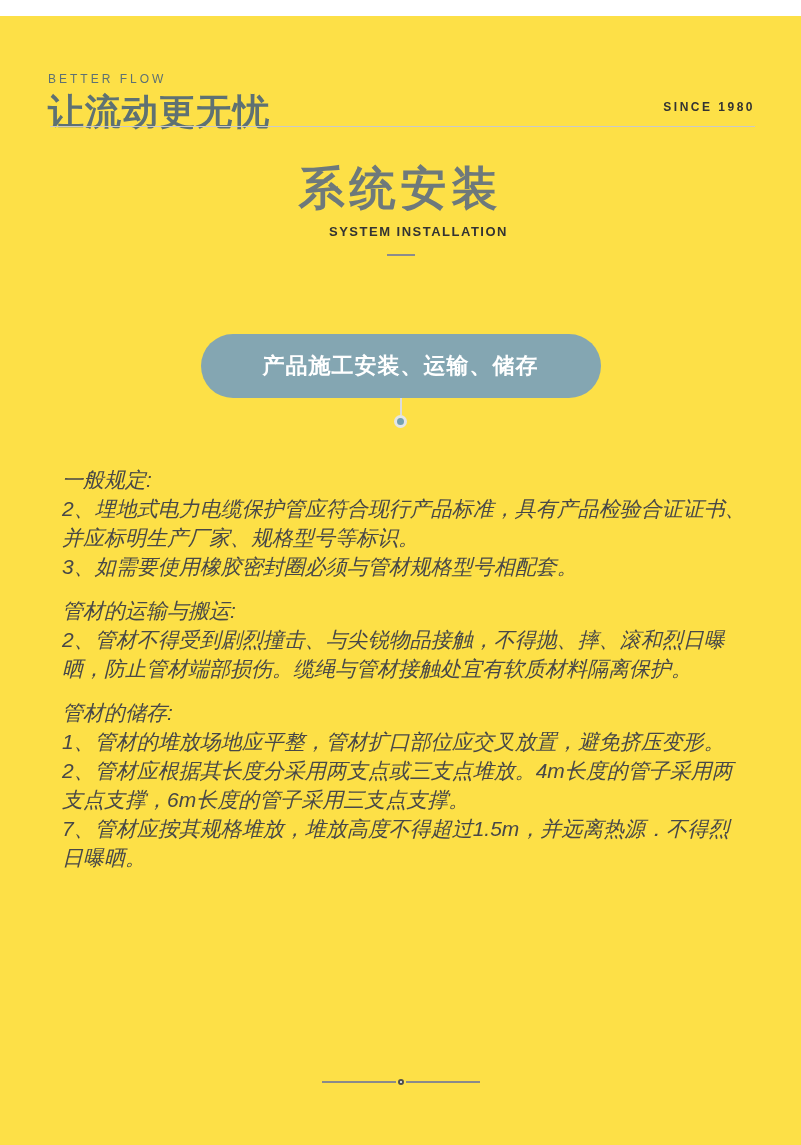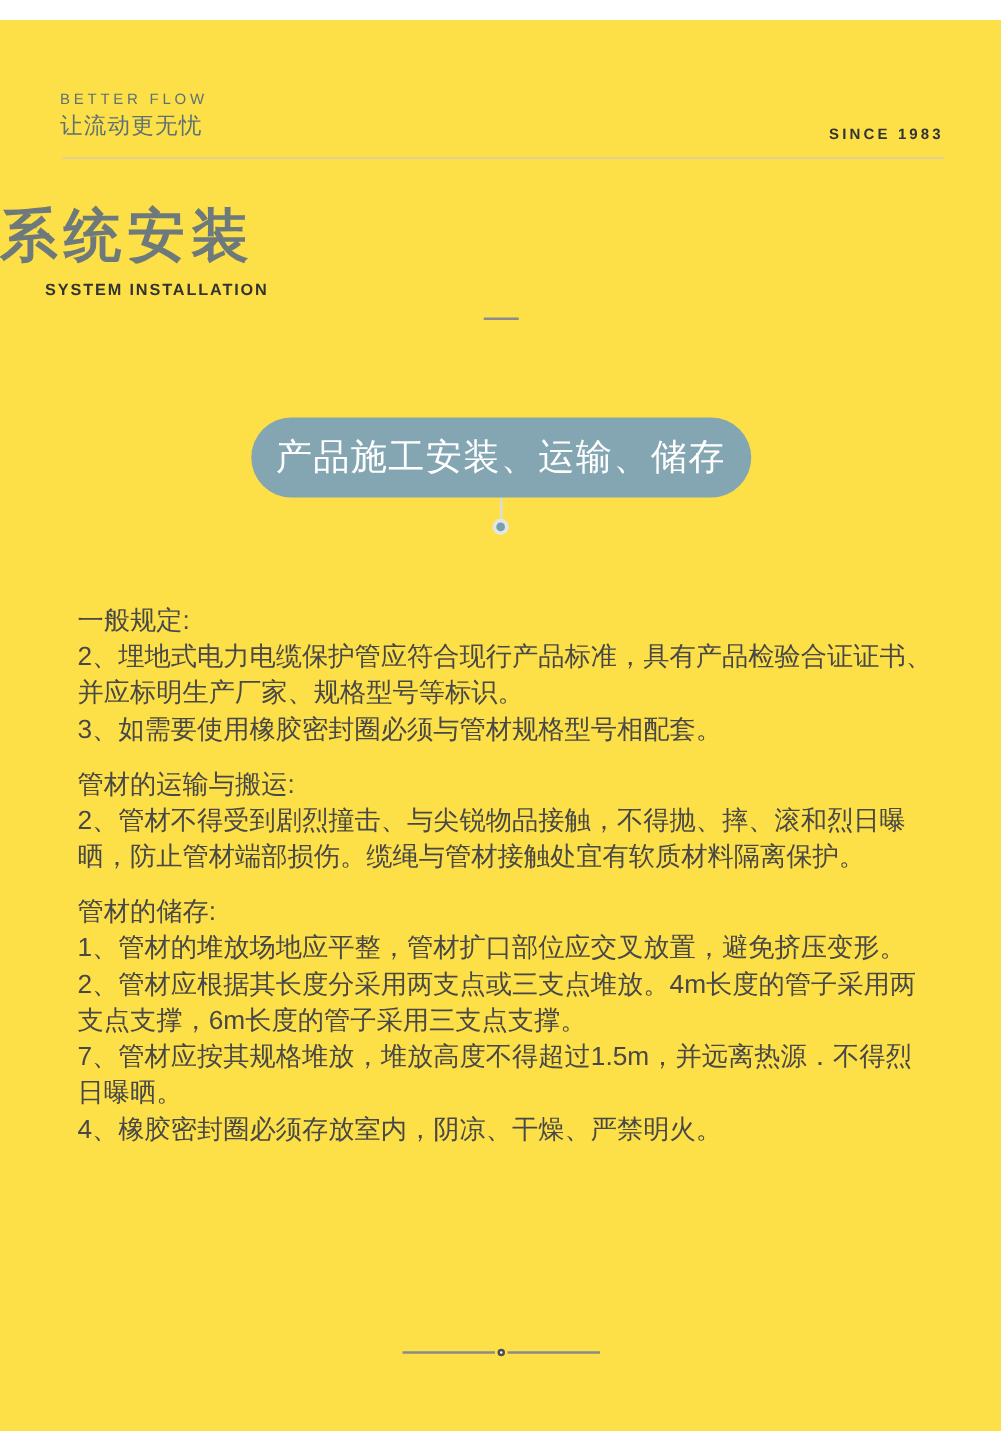--- a/index.html
+++ b/index.html
@@ -13,62 +13,62 @@
     overflow: hidden;
     font-family: "Liberation Sans", "DejaVu Sans", sans-serif;
   }
 
   
   .logo { position: absolute; top: 56px; left: 48px; color: #5e7173; }
   .logo-en {
     font-size: 12px; letter-spacing: 3px; font-weight: 500; color: #5e7173;
   }
   .logo-zh {
-    margin-top: 2px; font-size: 18px; font-weight: 400; letter-spacing: 1px; color: #5e7173;
+    margin-top: 2px; font-size: 36px; font-weight: 700; letter-spacing: 1px; color: #5e7173;
   }
   .since {
     position: absolute; top: 84px; right: 46px;
     font-size: 12px; letter-spacing: 2.5px; font-weight: 600; color: #333333;
   }
   .header-rule {
     position: absolute; top: 110px; left: 50px; right: 46px;
     height: 1px; background: #c9c9c9;
   }
 
   
-  .title-block { position: absolute; top: 143px; left: 0; right: 0; text-align: left; }
+  .title-block { position: absolute; top: 143px; left: 0; right: 0; text-align: center; }
   .title-zh {
     font-size: 46px; line-height: 58px; font-weight: 700;
     letter-spacing: 5px; color: #6e797b;
   }
   .title-en {
     margin-top: 7px; font-size: 13px; letter-spacing: 1.5px;
     font-weight: 600; color: #333333; padding-left: 36px;
   }
   .title-dash {
     width: 28px; height: 2px; background: #8c8c8c; margin: 15px auto 0;
   }
 
   
   .banner-wrap { position: absolute; top: 318px; left: 0; right: 0; text-align: center; }
   .banner-pill {
     display: inline-block; width: 400px; height: 64px; line-height: 64px;
     background: #84a6b2; border-radius: 33px;
-    color: #ffffff; font-size: 29px; font-weight: 400; letter-spacing: 1px;
+    color: #ffffff; font-size: 22px; font-weight: 700; letter-spacing: 1px;
   }
   .connector-line { width: 2px; height: 17px; background: #dcdcdc; margin: 0 auto; }
   .connector-dot {
     width: 13px; height: 13px; border-radius: 50%;
     background: #74a0af; border: 3px solid #e4e6e6; margin: 0 auto;
   }
 
   
   .body-text {
-    position: absolute; top: 466px; left: 62px; width: 684px;
-    color: #484848; font-size: 21px; line-height: 29px; font-weight: 500;
+    position: absolute; top: 449px; left: 62px; width: 684px;
+    color: #484848; font-size: 21px; line-height: 29px; font-weight: 500; font-style: italic;
   }
   .section { margin-bottom: 15px; }
   .section:last-child { margin-bottom: 0; }
   .section-heading { font-size: 21px; line-height: 29px; font-weight: 500; color: #484848; }
   .section p { margin: 0; }
 
   
   .bottom-deco {
     position: absolute; top: 1063px; left: 0; right: 0;
     display: flex; align-items: center; justify-content: center;
@@ -81,21 +81,21 @@
 </style>
 </head>
 <body>
 
 <div class="page">
 
   <div class="logo">
     <div class="logo-en">BETTER FLOW</div>
     <div class="logo-zh">让流动更无忧</div>
   </div>
-  <div class="since">SINCE 1983</div>
+  <div class="since">SINCE 1980</div>
   <div class="header-rule"></div>
 
   <div class="title-block">
     <div class="title-zh">系统安装</div>
     <div class="title-en">SYSTEM INSTALLATION</div>
     <div class="title-dash"></div>
   </div>
 
   <div class="banner-wrap">
     <div class="banner-pill">产品施工安装、运输、储存</div>
@@ -114,21 +114,20 @@
     <div class="section">
       <div class="section-heading">管材的运输与搬运:</div>
       <p>2、管材不得受到剧烈撞击、与尖锐物品接触，不得抛、摔、滚和烈日曝晒，防止管材端部损伤。缆绳与管材接触处宜有软质材料隔离保护。</p>
     </div>
 
     <div class="section">
       <div class="section-heading">管材的储存:</div>
       <p>1、管材的堆放场地应平整，管材扩口部位应交叉放置，避免挤压变形。</p>
       <p>2、管材应根据其长度分采用两支点或三支点堆放。4m长度的管子采用两支点支撑，6m长度的管子采用三支点支撑。</p>
       <p>7、管材应按其规格堆放，堆放高度不得超过1.5m，并远离热源．不得烈日曝晒。</p>
-      <p>4、橡胶密封圈必须存放室内，阴凉、干燥、严禁明火。</p>
     </div>
 
   </div>
 
   <div class="bottom-deco">
     <span class="deco-line"></span>
     <span class="deco-circle"></span>
     <span class="deco-line"></span>
   </div>
 

